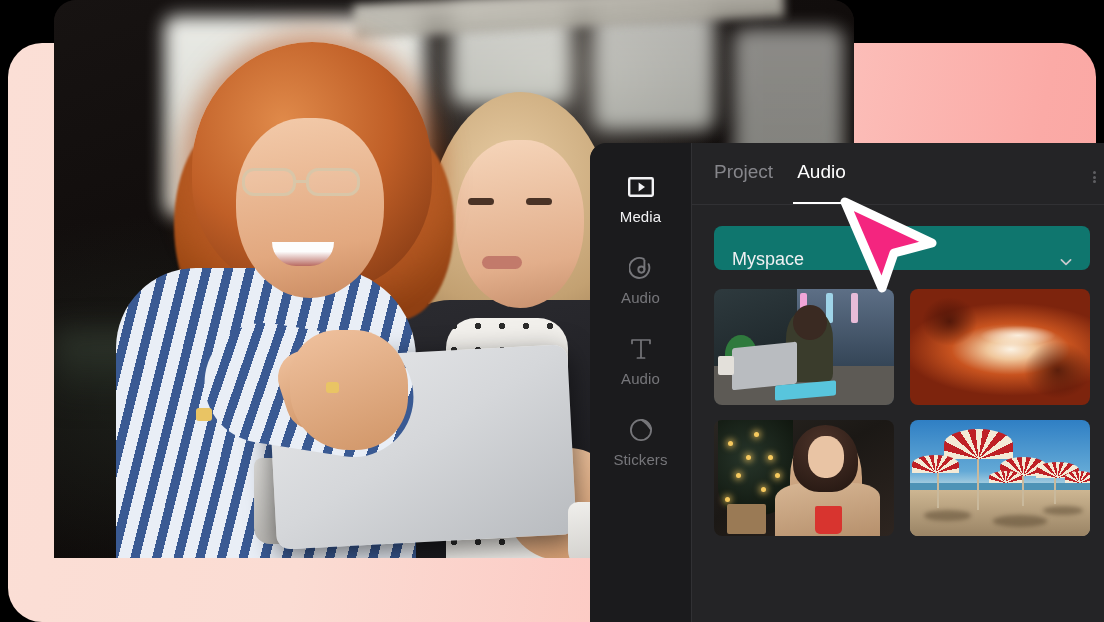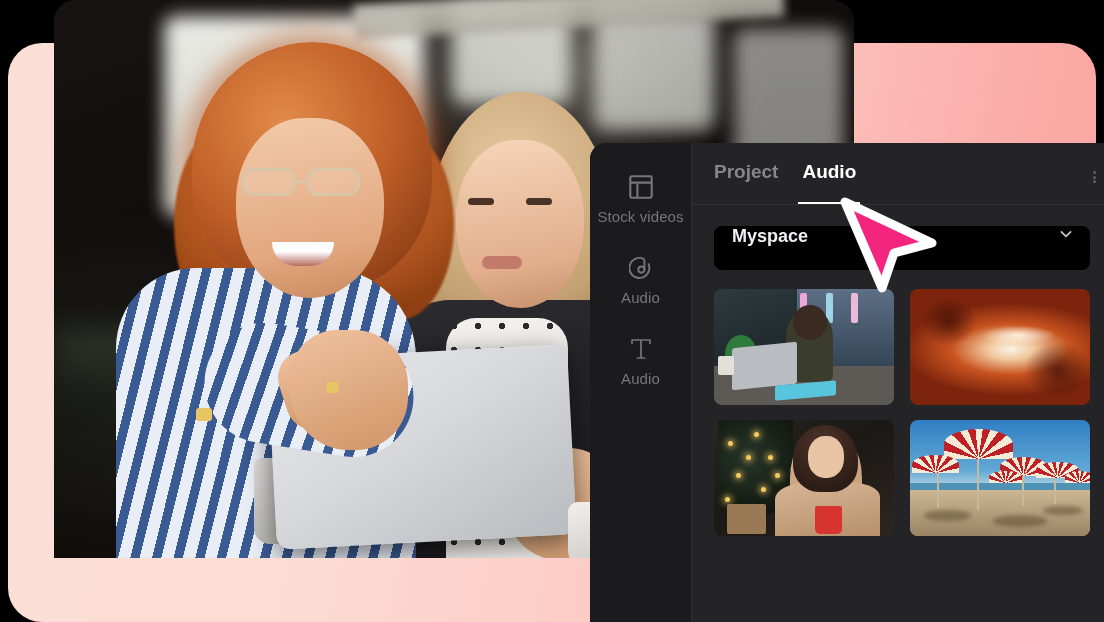--- a/index.html
+++ b/index.html
@@ -209,21 +209,21 @@
   .rail-item {
     display: flex; flex-direction: column; align-items: center;
     gap: 7px; margin-bottom: 29px; cursor: pointer;
     color: #76767a;
   }
   .rail-item.active { color: #f2f2f4; }
   .rail-icon { width: 30px; height: 30px; display: flex; align-items: center; justify-content: center; }
   .rail-icon svg { display: block; }
   .rail-label { font-size: 15px; letter-spacing: .1px; line-height: 1; }
 
-  .content { position: absolute; left: 102px; top: 0; right: 0; bottom: 0; font-weight: bold; }
+  .content { position: absolute; left: 102px; top: 0; right: 0; bottom: 0; }
   .tabs {
     height: 62px; display: flex; align-items: center; gap: 24px;
     padding: 0 0 0 22px; position: relative;
   }
   .tab {
     font-size: 19px; color: #86868b; cursor: pointer; position: relative;
     padding-bottom: 4px;
   }
   .tab.active { color: #fff; }
   .tab.active::after {
@@ -235,22 +235,22 @@
   }
   .more-dots {
     position: absolute; right: 8px; top: 28px;
     width: 3px; height: 12px; display: flex; flex-direction: column;
     justify-content: space-between; opacity: .55;
   }
   .more-dots i { display: block; width: 3px; height: 3px; background: #8e8e93; border-radius: 50%; }
 
   .select {
     margin: 21px 14px 0 22px;
-    height: 44px; background: #000000; border-radius: 8px;
-    display: flex; align-items: flex-start; justify-content: space-between;
+    height: 44px; background: #0f766e; border-radius: 8px;
+    display: flex; align-items: flex-end; justify-content: space-between;
     padding: 0 16px 0 18px; cursor: pointer;
   }
   .select-label { font-size: 18px; color: #f0f0f2; }
   .chev { width: 16px; height: 16px; color: #c9c9cd; }
 
   .grid {
     margin: 19px 14px 0 22px;
     display: grid; grid-template-columns: 1fr 1fr; gap: 15px 16px;
   }
   .thumb {
@@ -352,31 +352,30 @@
       <div class="ring"></div>
       <div class="ring ring2"></div>
       <div class="cup2"></div>
     </div>
   </div>
 
   <div class="panel">
 
     <div class="rail">
 
-
-      <div class="rail-item">
+      <div class="rail-item active">
         <span class="rail-icon">
-          <svg width="24" height="24" viewBox="0 0 24 24" fill="none">
-            <rect x="1.3" y="1.3" width="21.4" height="21.4" rx="1.4" stroke="currentColor" stroke-width="2.1"></rect>
-            <path d="M1.3 7.6 H22.7" stroke="currentColor" stroke-width="2.1"></path>
-            <path d="M8.4 7.6 V22.7" stroke="currentColor" stroke-width="2.1"></path>
+          <svg width="26" height="20" viewBox="0 0 26 20" fill="none">
+            <rect x="1.2" y="1.2" width="23.6" height="17.6" rx="1.2" stroke="currentColor" stroke-width="2.4"></rect>
+            <path d="M10.6 5.6 L17 10 L10.6 14.4 Z" fill="currentColor"></path>
           </svg>
         </span>
-        <span class="rail-label">Stock videos</span>
-      </div>
+        <span class="rail-label">Media</span>
+      </div>
+
 
       <div class="rail-item">
         <span class="rail-icon">
           <svg width="24" height="24" viewBox="0 0 24 24" fill="none">
             <path d="M19.6 8.2 A10 10 0 1 1 14.6 2.9" stroke="currentColor" stroke-width="1.9" stroke-linecap="round"></path>
             <path d="M15.4 4.2 V13.2" stroke="currentColor" stroke-width="1.9" stroke-linecap="round"></path>
             <circle cx="12.4" cy="13.6" r="3.1" stroke="currentColor" stroke-width="1.9"></circle>
           </svg>
         </span>
         <span class="rail-label">Audio</span>
@@ -384,20 +383,30 @@
 
       <div class="rail-item">
         <span class="rail-icon">
           <svg width="24" height="24" viewBox="0 0 24 24" fill="none">
             <path d="M3 3 H21 M3 3 V6.4 M21 3 V6.4 M12 3 V21 M8.4 21 H15.6" stroke="currentColor" stroke-width="1.7" stroke-linecap="round"></path>
           </svg>
         </span>
         <span class="rail-label">Audio</span>
       </div>
 
+      <div class="rail-item">
+        <span class="rail-icon">
+          <svg width="24" height="24" viewBox="0 0 24 24" fill="none">
+            <circle cx="12" cy="12" r="10.1" stroke="currentColor" stroke-width="1.8"></circle>
+            <path d="M12 1.9 A14 14 0 0 1 22.1 12 A13 13 0 0 0 12 1.9 Z" stroke="currentColor" stroke-width="1.8" fill="none"></path>
+            <path d="M13.2 2.1 C17 5 19.6 8 21.9 11.3" stroke="currentColor" stroke-width="1.8" stroke-linecap="round"></path>
+          </svg>
+        </span>
+        <span class="rail-label">Stickers</span>
+      </div>
     </div>
 
     <div class="content">
 
       <div class="tabs">
         <div class="tab">Project</div>
         <div class="tab active">Audio</div>
         <div class="more-dots">
             <i></i>
             <i></i>

